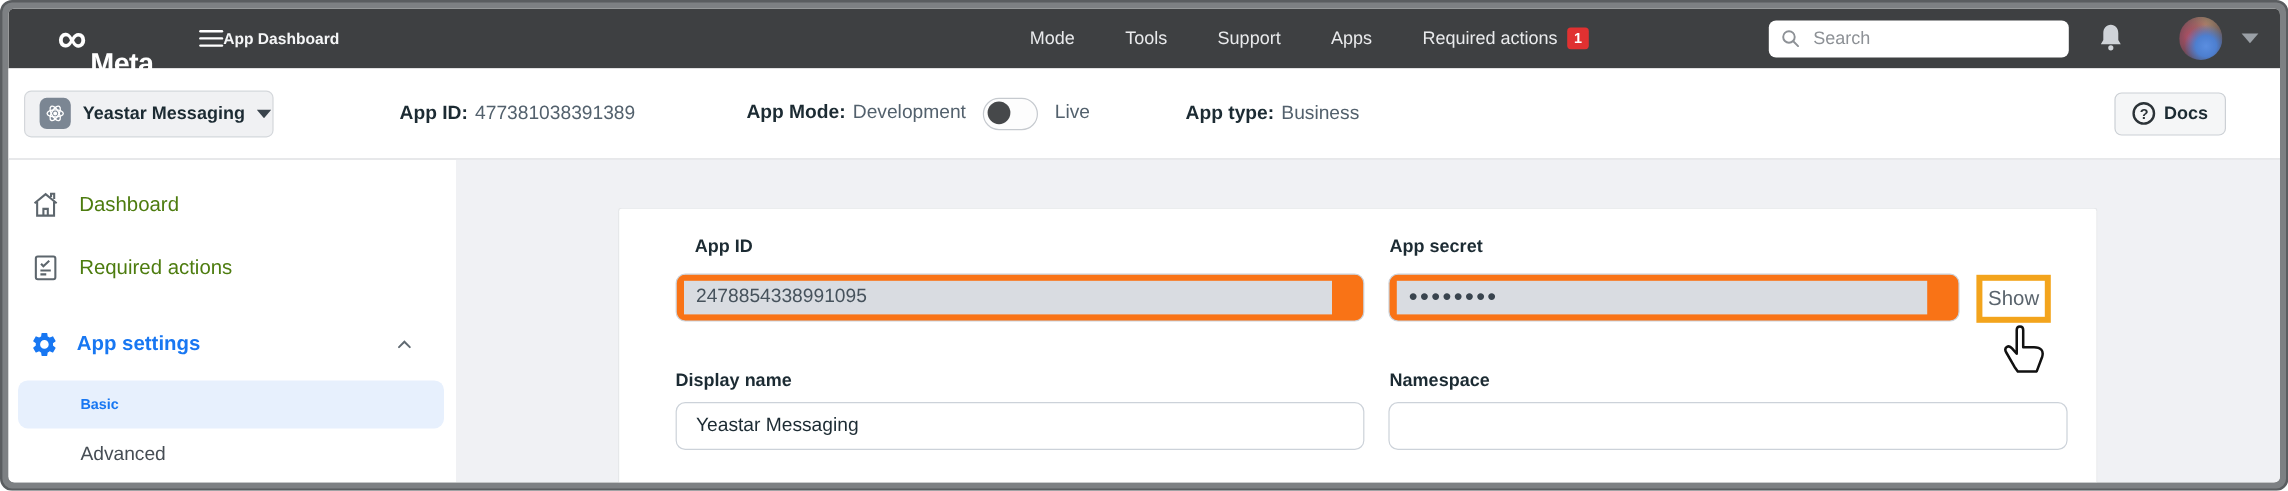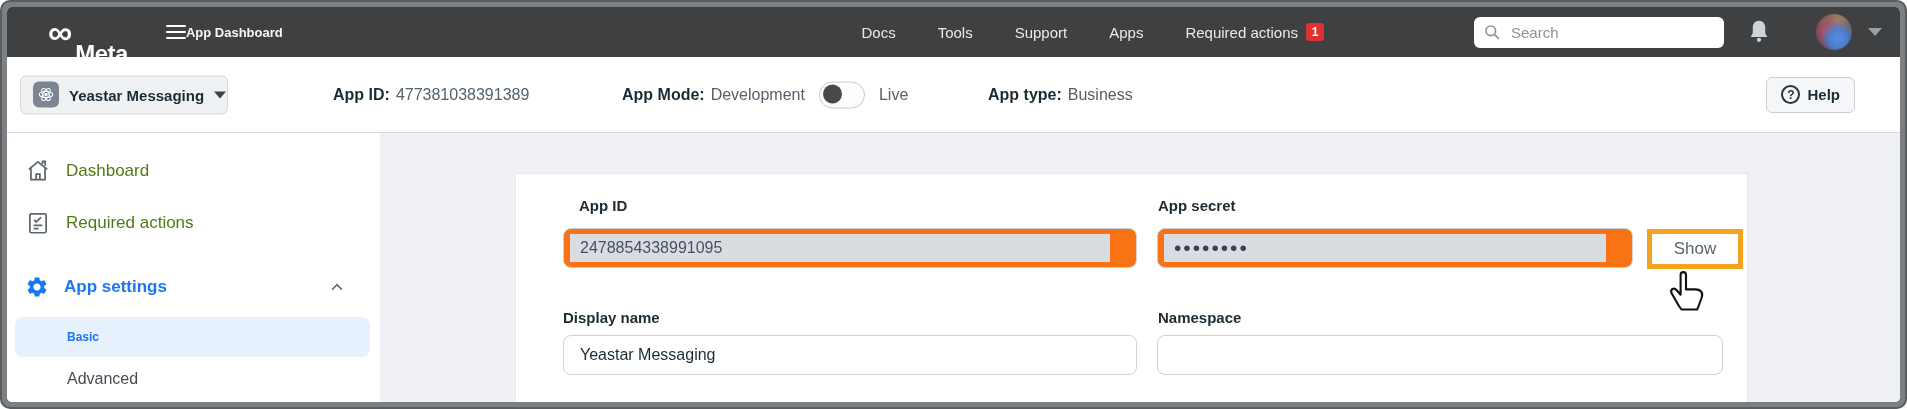--- a/index.html
+++ b/index.html
@@ -94,21 +94,21 @@
   .fake-input { height:40px; border:1px solid #ccd2d9; border-radius:8px; background:#f97316;
                 display:flex; align-items:center; padding:0 26px 0 6px; }
   .fake-input .fill { flex:1; height:28px; background:#d9dce1; display:flex; align-items:center;
                       padding-left:10px; font-size:16px; color:#46525c; overflow:hidden; }
   .fill.dots { font-size:21px; letter-spacing:2px; color:#39444e; line-height:28px; }
 
   .text-input { height:40px; width:100%; border:1px solid #ccd2d9; border-radius:8px;
                 padding:0 16px; font-size:16px; color:#1c2b33; outline:none;
                 font-family:"Liberation Sans", sans-serif; }
 
-  .show-annotation { left:1131px; top:55px; width:96px; height:40px; border:5px solid #f3a41c;
+  .show-annotation { left:1131px; top:55px; width:62px; height:40px; border:5px solid #f3a41c;
                      background:#fff; display:flex; align-items:center; justify-content:center; }
   .show-btn { font-size:17px; color:#5a646d; background:none; border:none; cursor:pointer;
               font-family:"Liberation Sans", sans-serif; }
   .hand { left:1146px; top:92px; width:48px; height:48px; pointer-events:none; }
 </style>
 </head>
 <body>
 
 <div class="frame">
   <div class="inner">
@@ -119,21 +119,21 @@
         <span class="brand-name">Meta</span>
       </div>
       <div class="burger">
           <span></span>
           <span></span>
           <span></span>
         </div>
       <div class="nav-title">App Dashboard</div>
 
       <div class="nav-links">
-        <span class="nav-link">Docs</span>
+        <span class="nav-link">Mode</span>
         <span class="nav-link">Tools</span>
         <span class="nav-link">Support</span>
         <span class="nav-link">Apps</span>
         <span class="nav-link">
           <span>Required actions</span>
           <span class="nav-badge">1</span>
         </span>
       </div>
 
       <div class="searchbox">
@@ -182,21 +182,21 @@
         <span>Live</span>
       </div>
 
       <div class="meta-group g-apptype">
         <b>App type:</b>
         <span>Business</span>
       </div>
 
       <div class="help-btn">
         <span class="q-circle">?</span>
-        <span>Help</span>
+        <span>Docs</span>
       </div>
     </div>
 
     <div class="content">
       <div class="sidebar">
         <div class="side-item">
           <svg width="26" height="26" viewBox="0 0 24 24" fill="none" stroke="#5d666d" stroke-width="1.6">
             <path d="M3.5 10.5 L12 3.5 L20.5 10.5"></path>
             <path d="M5.5 9.5 V20 H18.5 V9.5"></path>
             <path d="M10.3 20 V14.8 H13.7 V20"></path>

